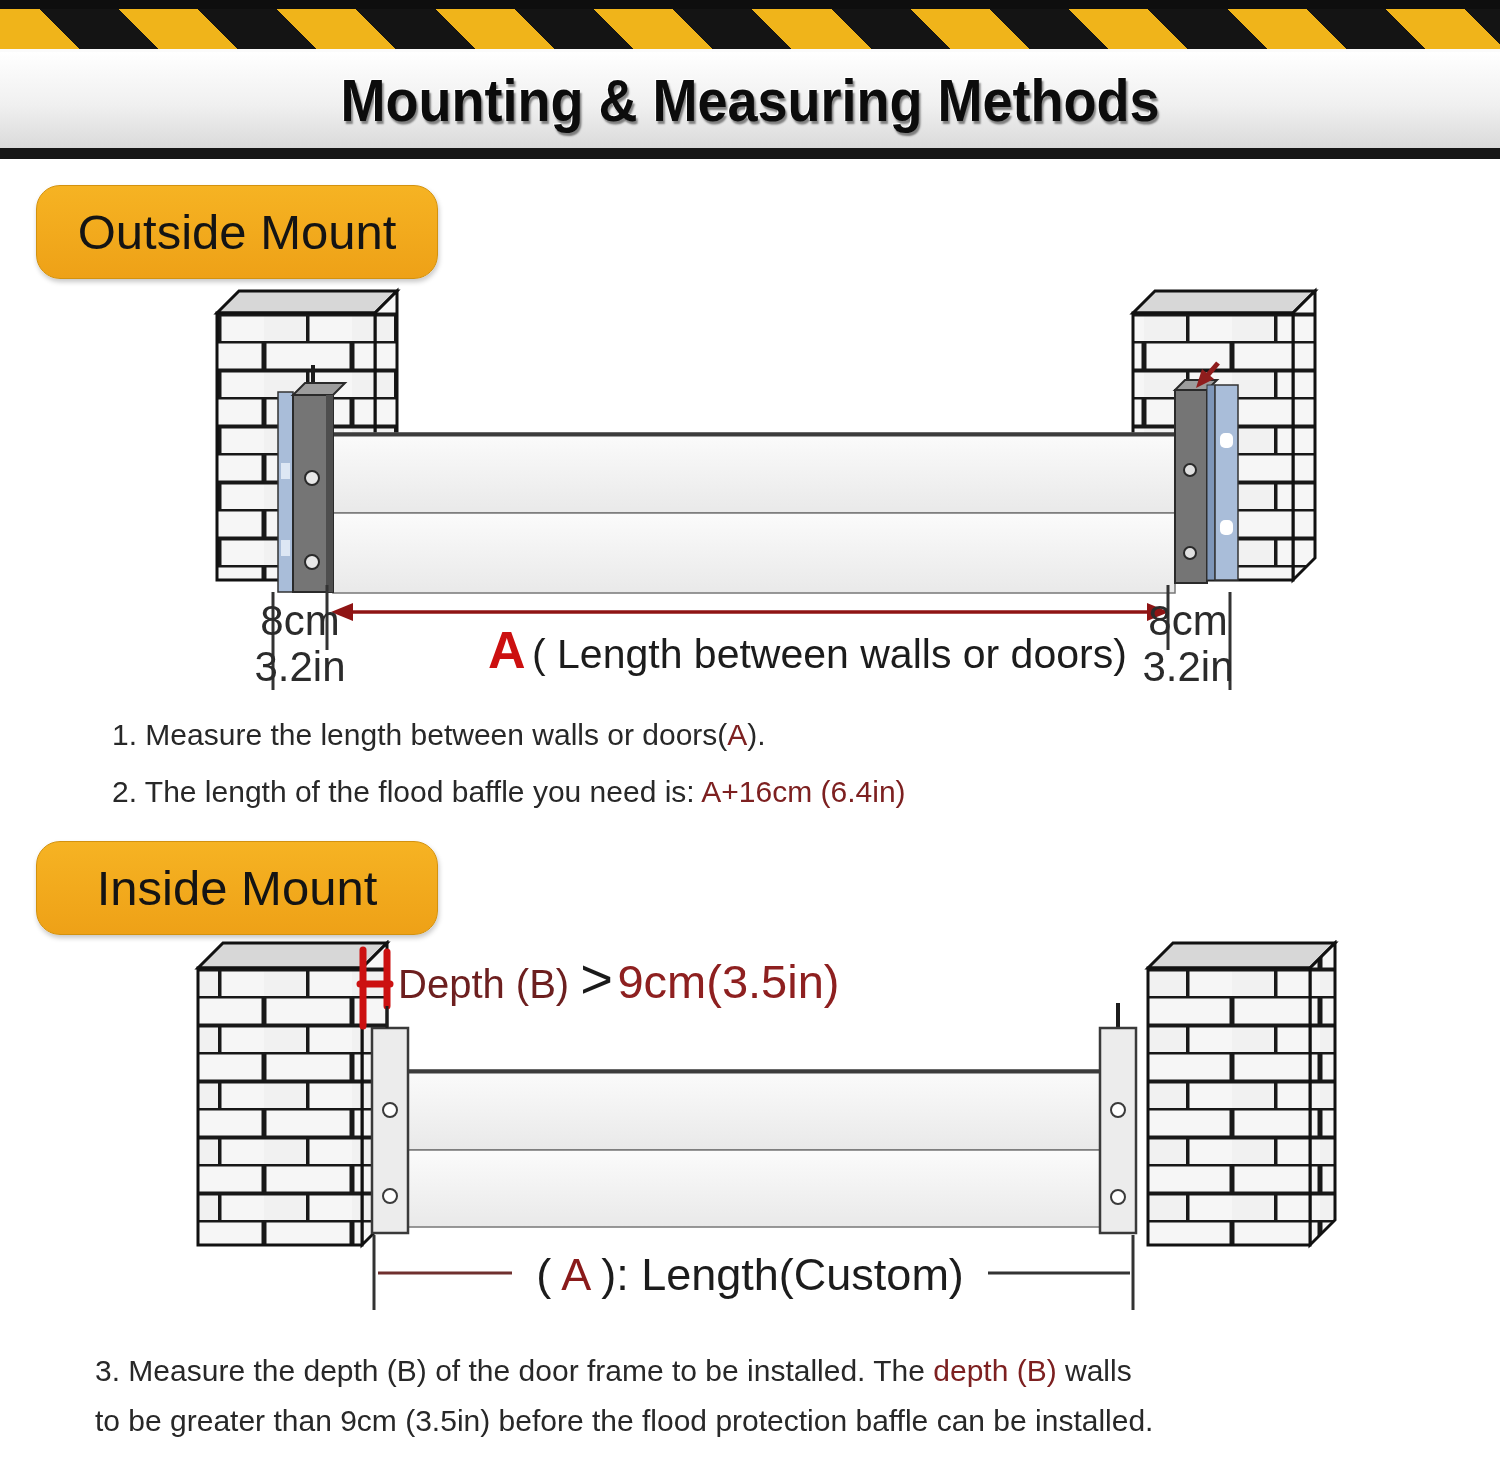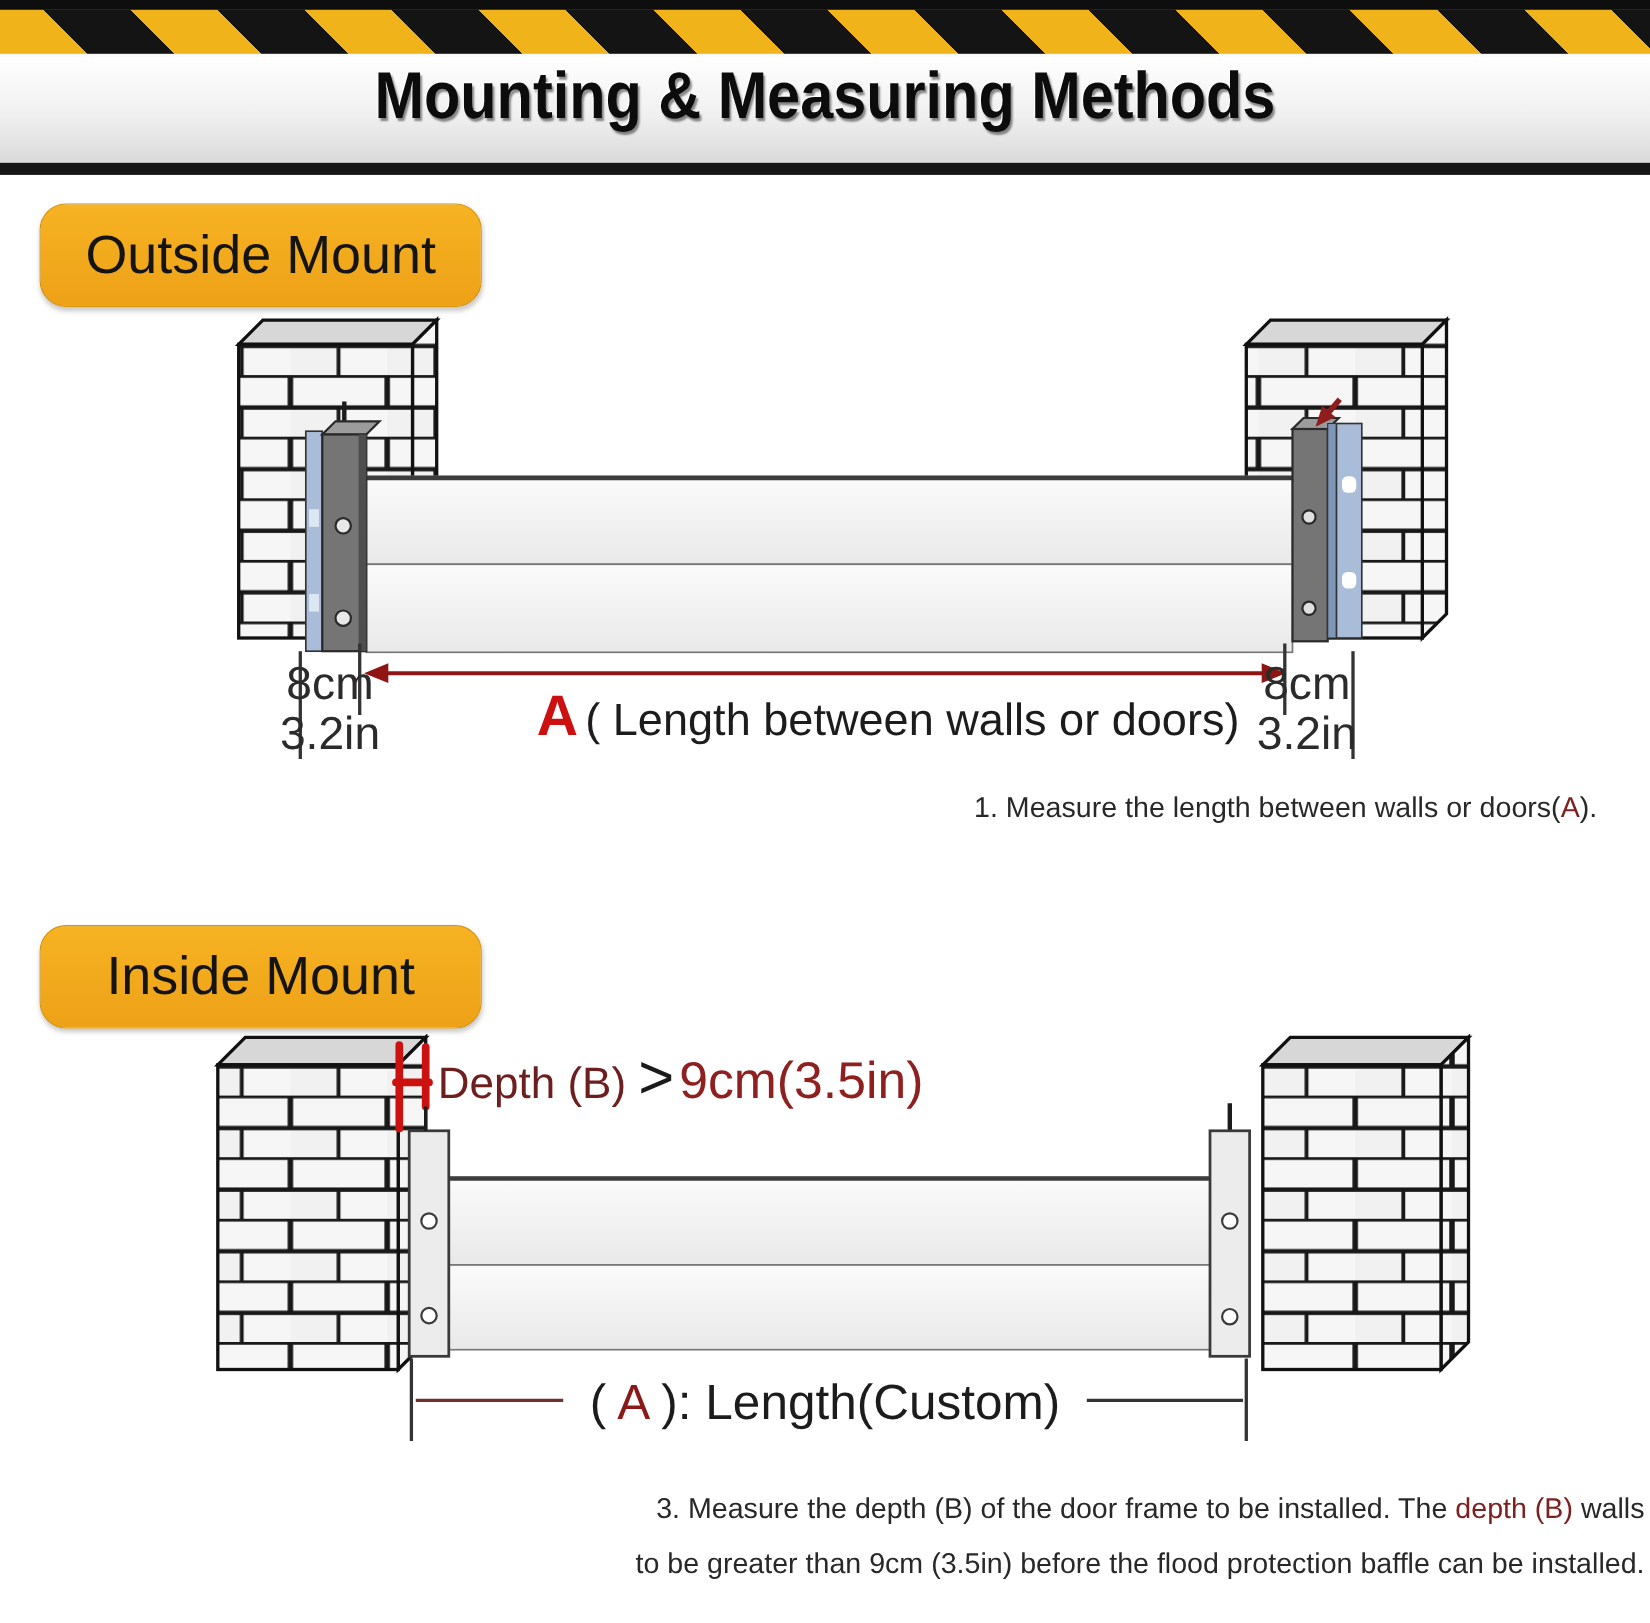--- a/index.html
+++ b/index.html
@@ -8,37 +8,37 @@
     font-family:"Liberation Sans", sans-serif;color:#222;overflow:hidden;
   }
   .abs{position:absolute;}
   
   .topbar{top:0;left:0;width:1500px;height:9px;background:#0e0e0e;}
   .hazard{top:9px;left:0;width:1500px;height:40px;
     background:repeating-linear-gradient(45deg,#f0b41a 0 56px,#141414 56px 112px);
     border-bottom:3px solid #fbfbfb;}
   .titleband{top:52px;left:0;width:1500px;height:96px;
     background:linear-gradient(180deg,#ffffff 0%,#f0f0f0 55%,#dadada 100%);
-    display:flex;justify-content:center;}
+    display:flex;align-items:center;justify-content:center;}
   .titleband h1{
     margin:0;font-size:60px;font-weight:bold;color:#0c0c0c;letter-spacing:0px;
     transform:scaleX(.9);transform-origin:center;
     text-shadow:-1px -1px 0 #ffffff, 2px 3px 2px rgba(0,0,0,.45);}
   .blackbar{top:148px;left:0;width:1500px;height:11px;background:#161616;}
   
   .badge{
     left:36px;width:400px;height:92px;border-radius:24px;
     background:linear-gradient(180deg,#f6b323 0%,#eea117 100%);
     border:1px solid #d3920f;box-shadow:1px 3px 5px rgba(0,0,0,.22);
     display:flex;align-items:center;justify-content:center;
     font-size:49px;color:#141414;}
   .badge1{top:185px;}
   .badge2{top:841px;text-align:right;}
   
-  .steps{font-size:26px;color:#282828;line-height:57px;text-align:right;}
+  .steps{font-size:30px;color:#282828;line-height:57px;}
   .steps1{top:706px;left:112px;width:1340px;}
   .steps2{top:1332px;left:95px;width:1400px;line-height:50px;}
   .steps p{margin:0;}
   .steps2 p.second{margin-top:14px;}
   .hl{color:#7d2020;}
   svg text{font-family:"Liberation Sans", sans-serif;}
 </style>
 </head>
 <body>
 
@@ -133,20 +133,21 @@
   <text x="1188" y="350" text-anchor="middle" font-size="42" fill="#2b2b2b">8cm</text>
   <text x="1188" y="396" text-anchor="middle" font-size="42" fill="#2b2b2b">3.2in</text>
   <text x="488" y="383">
     <tspan font-size="52" font-weight="bold" fill="#cc1010">A</tspan>
     <tspan font-size="41" fill="#1c1c1c" dx="2">( Length between walls or doors)</tspan>
   </text>
 </svg>
 
 <div class="abs steps steps1">
   <p><span>1. Measure the length between walls or doors(</span><span class="hl">A</span><span>).</span></p>
+  <p><span>2. The length of the flood baffle you need is: </span><span class="hl">A+16cm (6.4in)</span><span></span></p>
 </div>
 
 <div class="abs badge badge2">
   <span>Inside Mount</span>
 </div>
 
 <svg class="abs" style="top:940px;left:0" width="1500" height="375" viewBox="0 0 1500 375">
   <defs>
     <pattern id="brickB" width="88" height="56" patternUnits="userSpaceOnUse">
       <rect width="88" height="56" fill="#181818"></rect>

